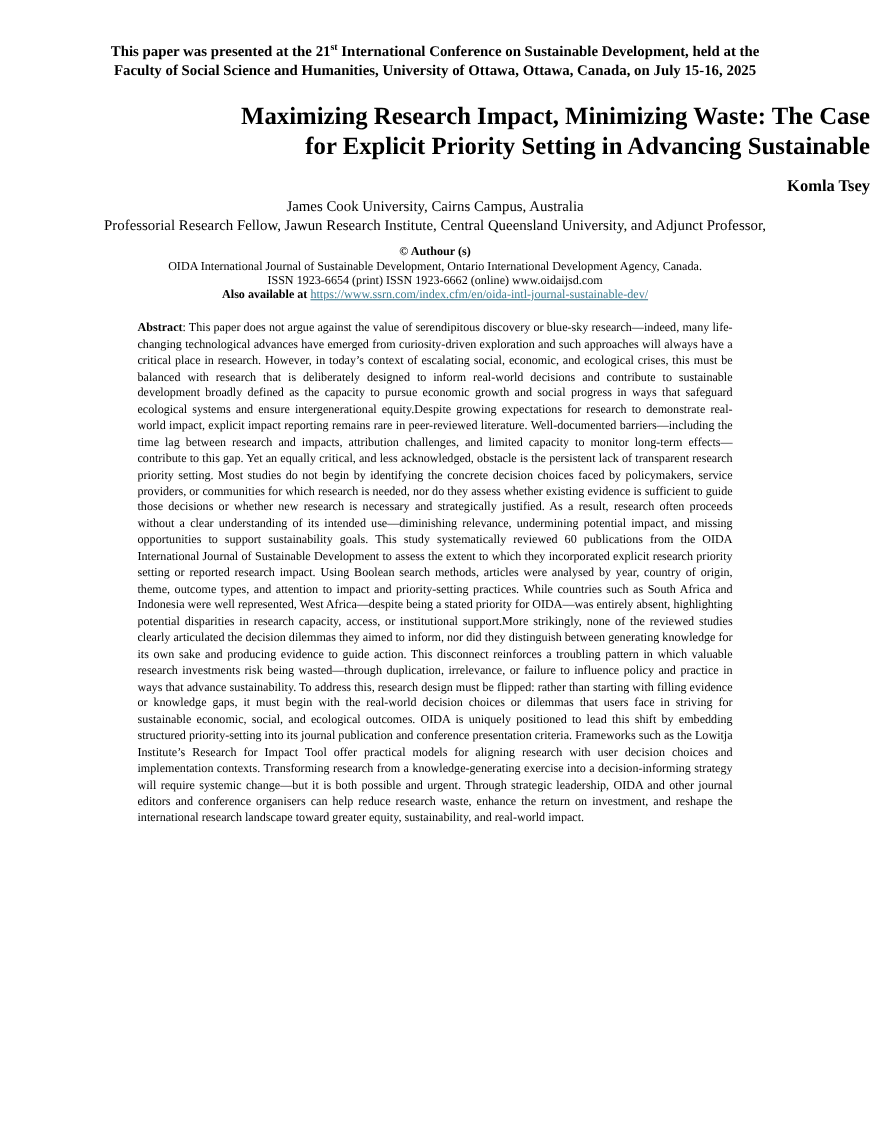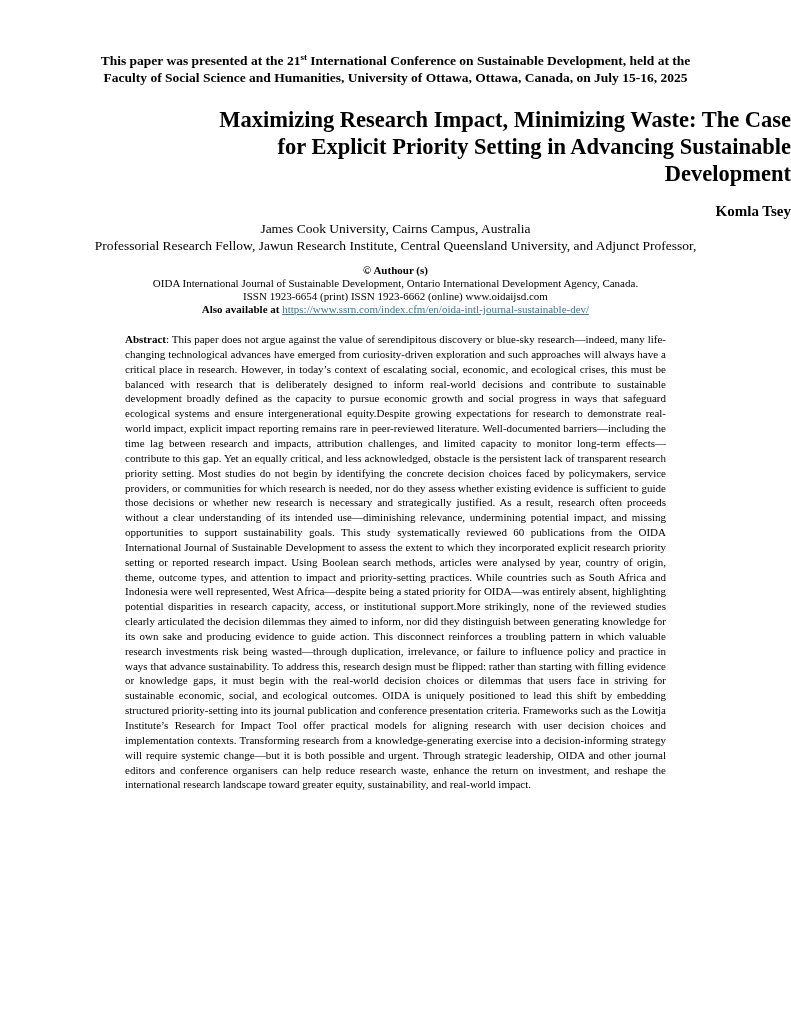--- a/index.html
+++ b/index.html
@@ -7,21 +7,21 @@
     padding: 0;
     background: #ffffff;
   }
   .page {
     position: relative;
     width: 791px;
     height: 1024px;
     margin: 0 auto;
     background: #ffffff;
     box-sizing: border-box;
-    padding-top: 52px;
+    padding-top: 38px;
     font-family: "Liberation Serif", "DejaVu Serif", serif;
     color: #000000;
     overflow: hidden;
   }
   .conference-note {
     text-align: center;
     font-size: 13.5px;
     line-height: 17px;
     font-weight: 600;
   }
@@ -81,21 +81,20 @@
 <div class="page">
 
   <div class="conference-note">
     <div><span>This paper was presented at the 21</span><sup>st</sup><span> International Conference on Sustainable Development, held at the</span></div>
     <div>Faculty of Social Science and Humanities, University of Ottawa, Ottawa, Canada, on July 15-16, 2025</div>
   </div>
 
   <h1 class="paper-title">
     <div>Maximizing Research Impact, Minimizing Waste: The Case</div>
     <div>for Explicit Priority Setting in Advancing Sustainable</div>
-    <div>Development</div>
   </h1>
 
   <div class="author-name">Komla Tsey</div>
 
   <div class="affiliation">
     <div>James Cook University, Cairns Campus, Australia</div>
     <div>Professorial Research Fellow, Jawun Research Institute, Central Queensland University, and Adjunct Professor,</div>
   </div>
 
 

